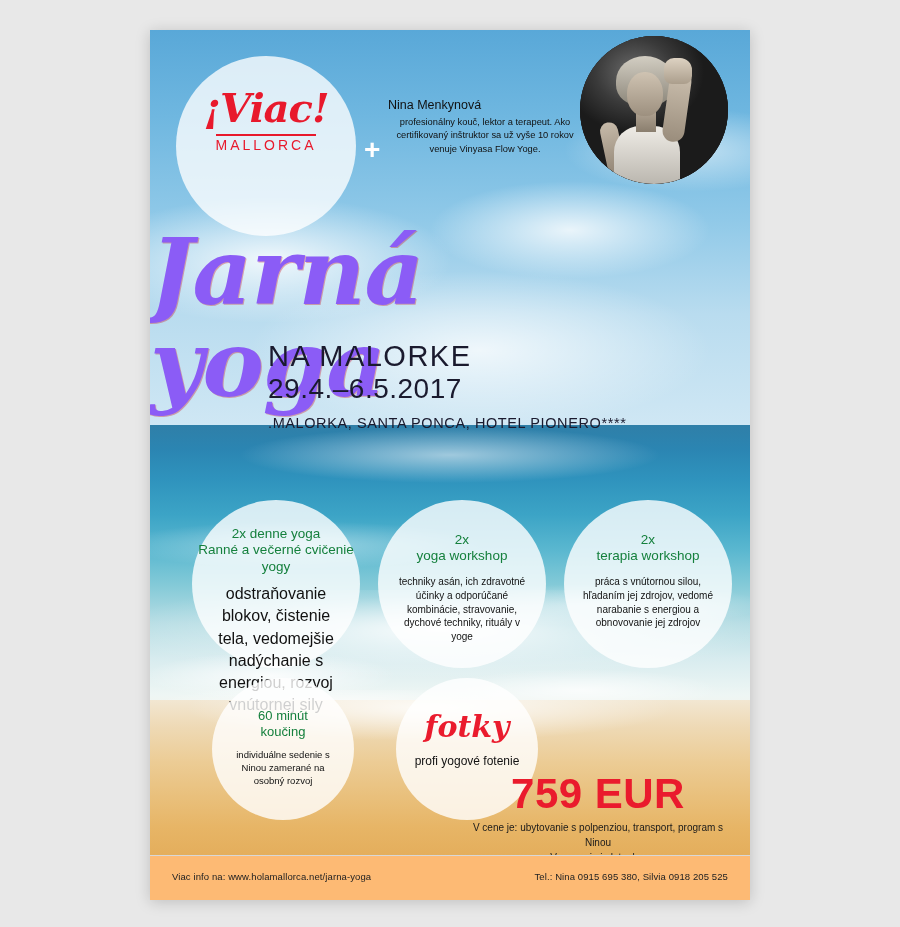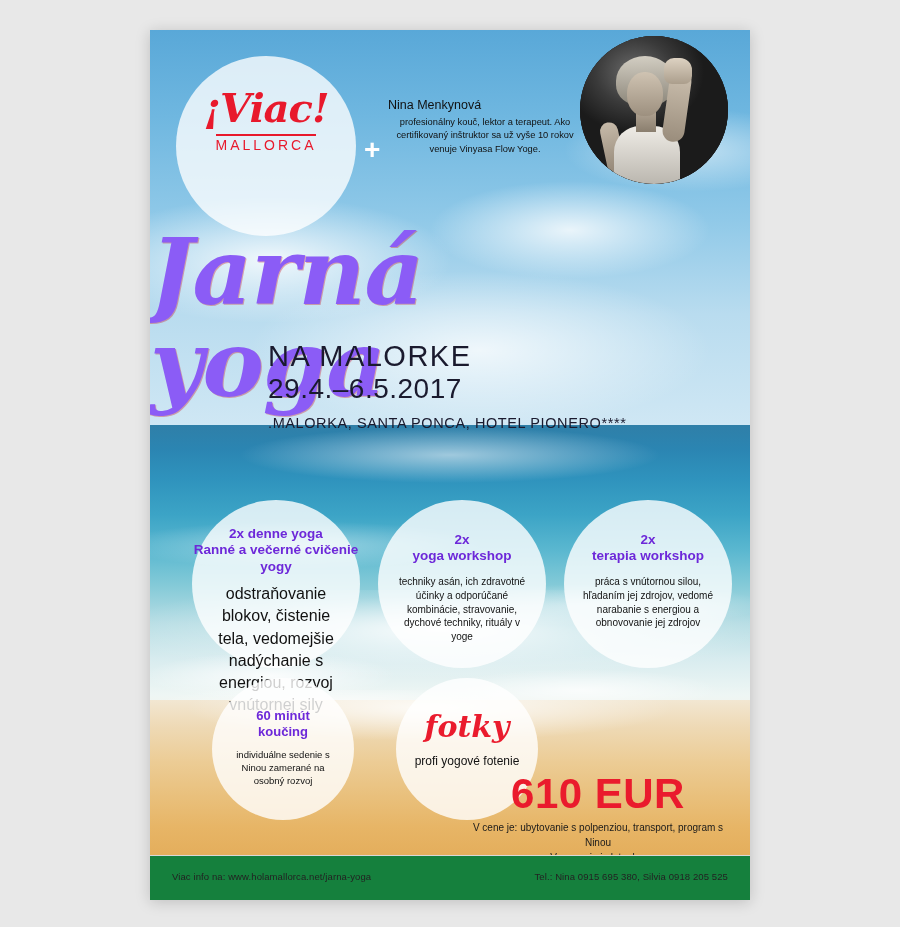--- a/index.html
+++ b/index.html
@@ -81,21 +81,21 @@
     background:
       radial-gradient(ellipse 250px 30px at 180px 16px, rgba(255,255,255,0.8) 0%, rgba(255,255,255,0) 72%),
       radial-gradient(ellipse 220px 24px at 460px 30px, rgba(255,255,255,0.6) 0%, rgba(255,255,255,0) 72%);
   }
 
   
   .footer {
     position: absolute;
     left: 0; top: 825px;
     width: 600px; height: 45px;
-    background: #15803d;
+    background: #fdba74;
     border-top: 1px solid #d8d8d8;
   }
   .footer-left {
     position: absolute;
     left: 22px; top: 15px;
     font-size: 9.5px;
     color: #222;
     letter-spacing: 0.1px;
   }
   .footer-right {
@@ -277,22 +277,22 @@
 
   
   .bubble {
     position: absolute;
     border-radius: 50%;
     background: rgba(255,255,255,0.80);
     box-sizing: border-box;
     text-align: center;
   }
   .bub-head {
-    color: #6d28d9;
-    font-weight: bold;
+    color: #15803d;
+    font-weight: normal;
     line-height: 1.22;
   }
   .bub-body {
     color: #111;
     line-height: 1.38;
   }
 
   #bubble1 { left: 42px;  top: 470px; width: 168px; height: 168px; }
   #bubble1 .bub-head { font-size: 13.5px; padding-top: 26px; }
   #bubble1 .bub-body { font-size: 16px; padding: 8px 18px 0 18px; }
@@ -401,21 +401,21 @@
     <div class="bub-head" style="white-space:pre-line;">60 minút
 koučing</div>
     <div class="bub-body">individuálne sedenie s Ninou zamerané na osobný rozvoj</div>
   </div>
 
   <div class="bubble" id="bubble5">
     <div class="bub-head-script">fotky</div>
     <div class="bub-body">profi yogové fotenie</div>
   </div>
 
-  <div class="price">610 EUR</div>
+  <div class="price">759 EUR</div>
   <div class="price-note" style="white-space:pre-line;">V cene je: ubytovanie s polpenziou, transport, program s Ninou
 V cene nie je letenka.</div>
 
   <div class="footer">
     <div class="footer-left">Viac info na: www.holamallorca.net/jarna-yoga</div>
     <div class="footer-right">Tel.:  Nina 0915 695 380, Silvia 0918 205 525</div>
   </div>
 
 </div>
 

